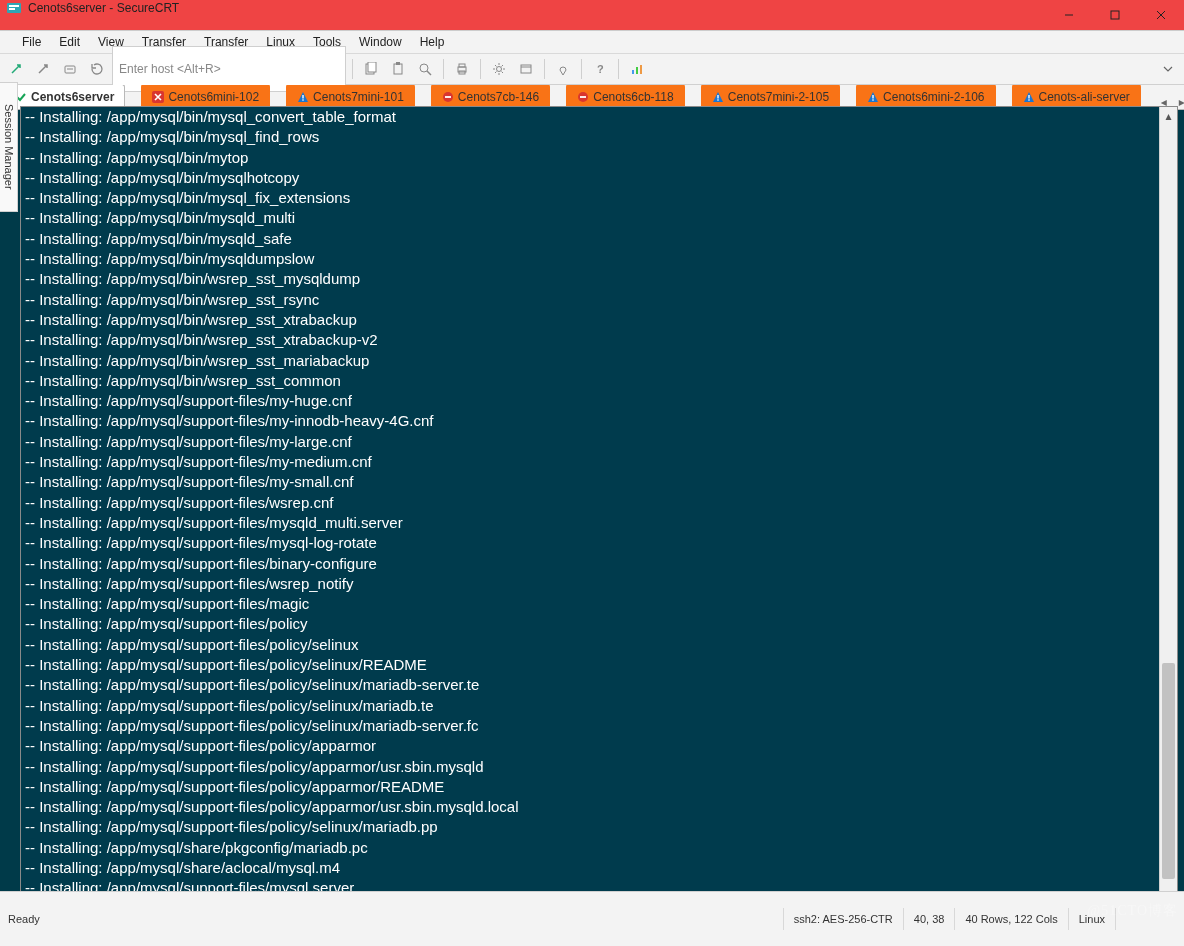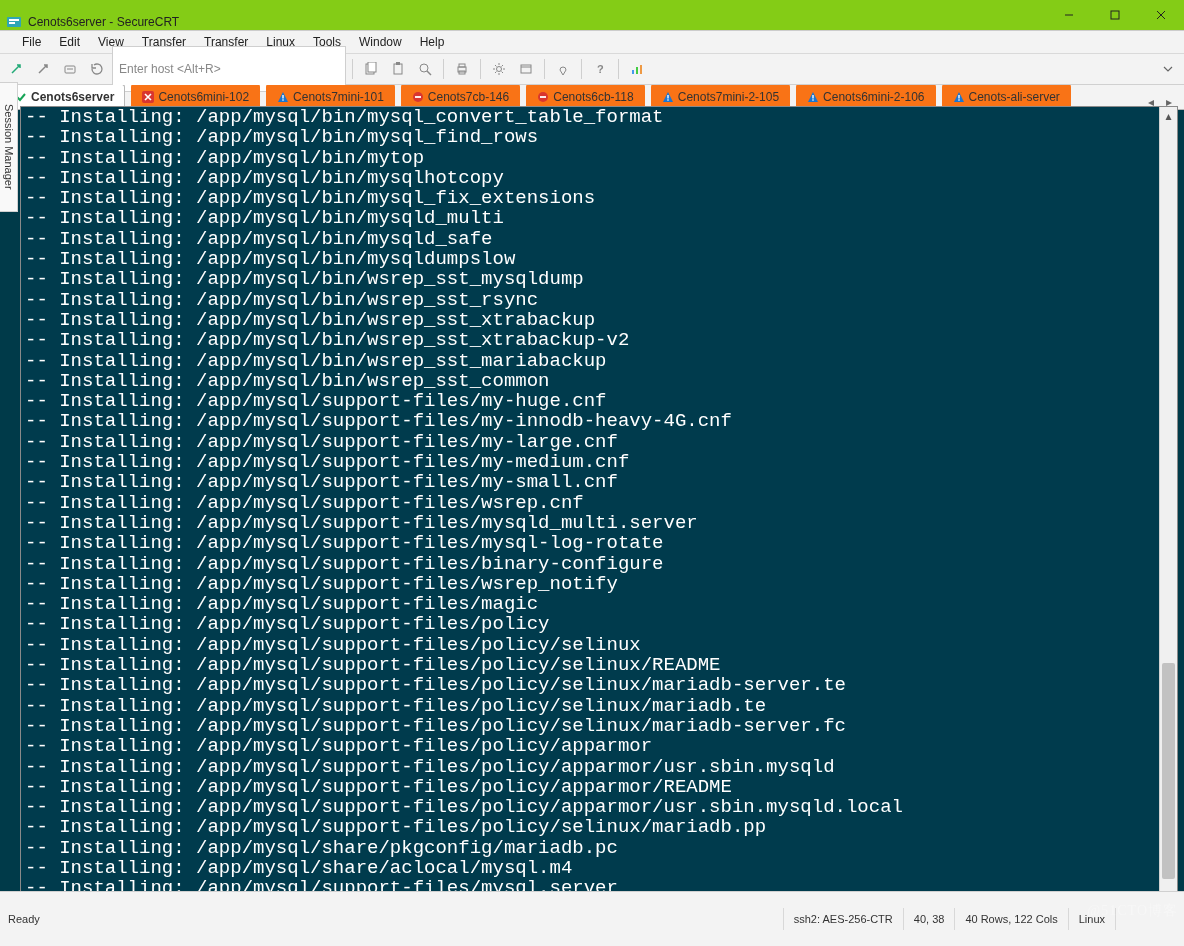--- a/index.html
+++ b/index.html
@@ -1,42 +1,42 @@
 <!DOCTYPE html>
 <html><head>
 <meta charset="utf-8">
 <style>
   html,body{margin:0;padding:0;font-family:"Segoe UI",Tahoma,sans-serif;font-size:12px;background:#003a49;overflow:hidden;width:1184px;height:946px}
-  .titlebar{height:30px;background:#84cc16;display:flex;align-items:flex-end;justify-content:space-between;border-bottom:1px solid #ccc}
+  .titlebar{height:30px;background:#ef4444;display:flex;align-items:flex-start;justify-content:space-between;border-bottom:1px solid #ccc}
   .titlebar-left{display:flex;align-items:center;gap:6px;padding-left:6px}
   .app-icon{width:16px;height:16px}
   .app-title{font-size:12px;color:#222}
   .titlebar-btns{display:flex}
   .win-btn{width:46px;height:30px;display:flex;align-items:center;justify-content:center;color:#222}
 
   .menubar{height:22px;background:#f3f3f3;display:flex;align-items:center;padding:0 14px;gap:2px;border-bottom:1px solid #d9d9d9}
   .menu-item{padding:2px 8px;color:#222}
 
   .toolbar{height:30px;background:#f3f3f3;display:flex;align-items:center;padding:0 4px;gap:3px;border-bottom:1px solid #d0d0d0}
   .tbtn{width:22px;height:22px;display:flex;align-items:center;justify-content:center;color:#444;border:1px solid transparent;border-radius:2px}
   .tsep{width:1px;height:20px;background:#cfcfcf;margin:0 3px}
   .hostbox{min-width:220px;height:20px;border:1px solid #cfcfcf;background:#fff;display:flex;align-items:center;padding:12px 6px;color:#888}
   .toolbar-spacer{flex:1}
 
   .session-manager{position:absolute;left:0;top:82px;width:17px;height:120px;background:#f9f9f9;border:1px solid #d0d0d0;border-left:none;writing-mode:vertical-rl;text-orientation:mixed;font-size:11px;display:flex;align-items:center;justify-content:center;color:#333;padding:4px 0}
 
-  .tabstrip{height:24px;background:#f3f3f3;display:flex;align-items:flex-end;padding:0 4px;gap:6px;border-bottom:1px solid #b8b8b8;overflow:hidden}
+  .tabstrip{height:24px;background:#f3f3f3;display:flex;align-items:flex-end;padding:0 4px;gap:16px;border-bottom:1px solid #b8b8b8;overflow:hidden}
   .tab{display:flex;align-items:center;gap:4px;padding:3px 10px;font-size:12px;color:#333;border:1px solid transparent;border-bottom:none;background:#f97316;border-radius:3px 3px 0 0;height:18px;white-space:nowrap}
   .tab.active{background:#fff;border-color:#b8b8b8;font-weight:bold}
   .tab-icon{width:12px;height:12px;flex-shrink:0}
   .tabstrip-right{margin-left:auto;display:flex;align-items:center;gap:4px;padding-right:4px}
   .tab-nav{width:14px;height:14px;display:flex;align-items:center;justify-content:center;color:#666}
 
   .terminal{position:absolute;left:20px;right:6px;top:106px;bottom:34px;background:#003b4d;overflow:hidden;border:1px solid #8a8a8a}
-  .term-body{font-family:Liberation Mono, monospace;font-size:19px;line-height:20.3px;color:#fff;white-space:pre;padding:0 4px}
+  .term-body{font-family:Liberation Sans, sans-serif;font-size:15px;line-height:20.3px;color:#fff;white-space:pre;padding:0 4px}
   .prompt-host{color:#00e0e0}
   .cursor{display:inline-block;width:2px;height:16px;background:#ff3ea5;vertical-align:text-bottom;margin-left:1px}
 
   .term-scroll{position:absolute;right:0;top:0;bottom:0;width:17px;background:#f0f0f0;border-left:1px solid #d0d0d0}
   .scroll-btn{height:17px;display:flex;align-items:center;justify-content:center;color:#555;background:#f0f0f0}
   .scroll-track{height:calc(100% - 34px);position:relative;background:#f0f0f0}
   .scroll-thumb{position:absolute;left:2px;right:2px;background:#c2c2c2;border-radius:2px}
 
   .statusbar{position:absolute;left:0;right:0;bottom:0;height:22px;background:#f3f3f3;border-top:1px solid #d0d0d0;display:flex;align-items:center;font-size:11px;color:#333;padding:16px 8px}
   .status-left{flex:0 0 auto}

